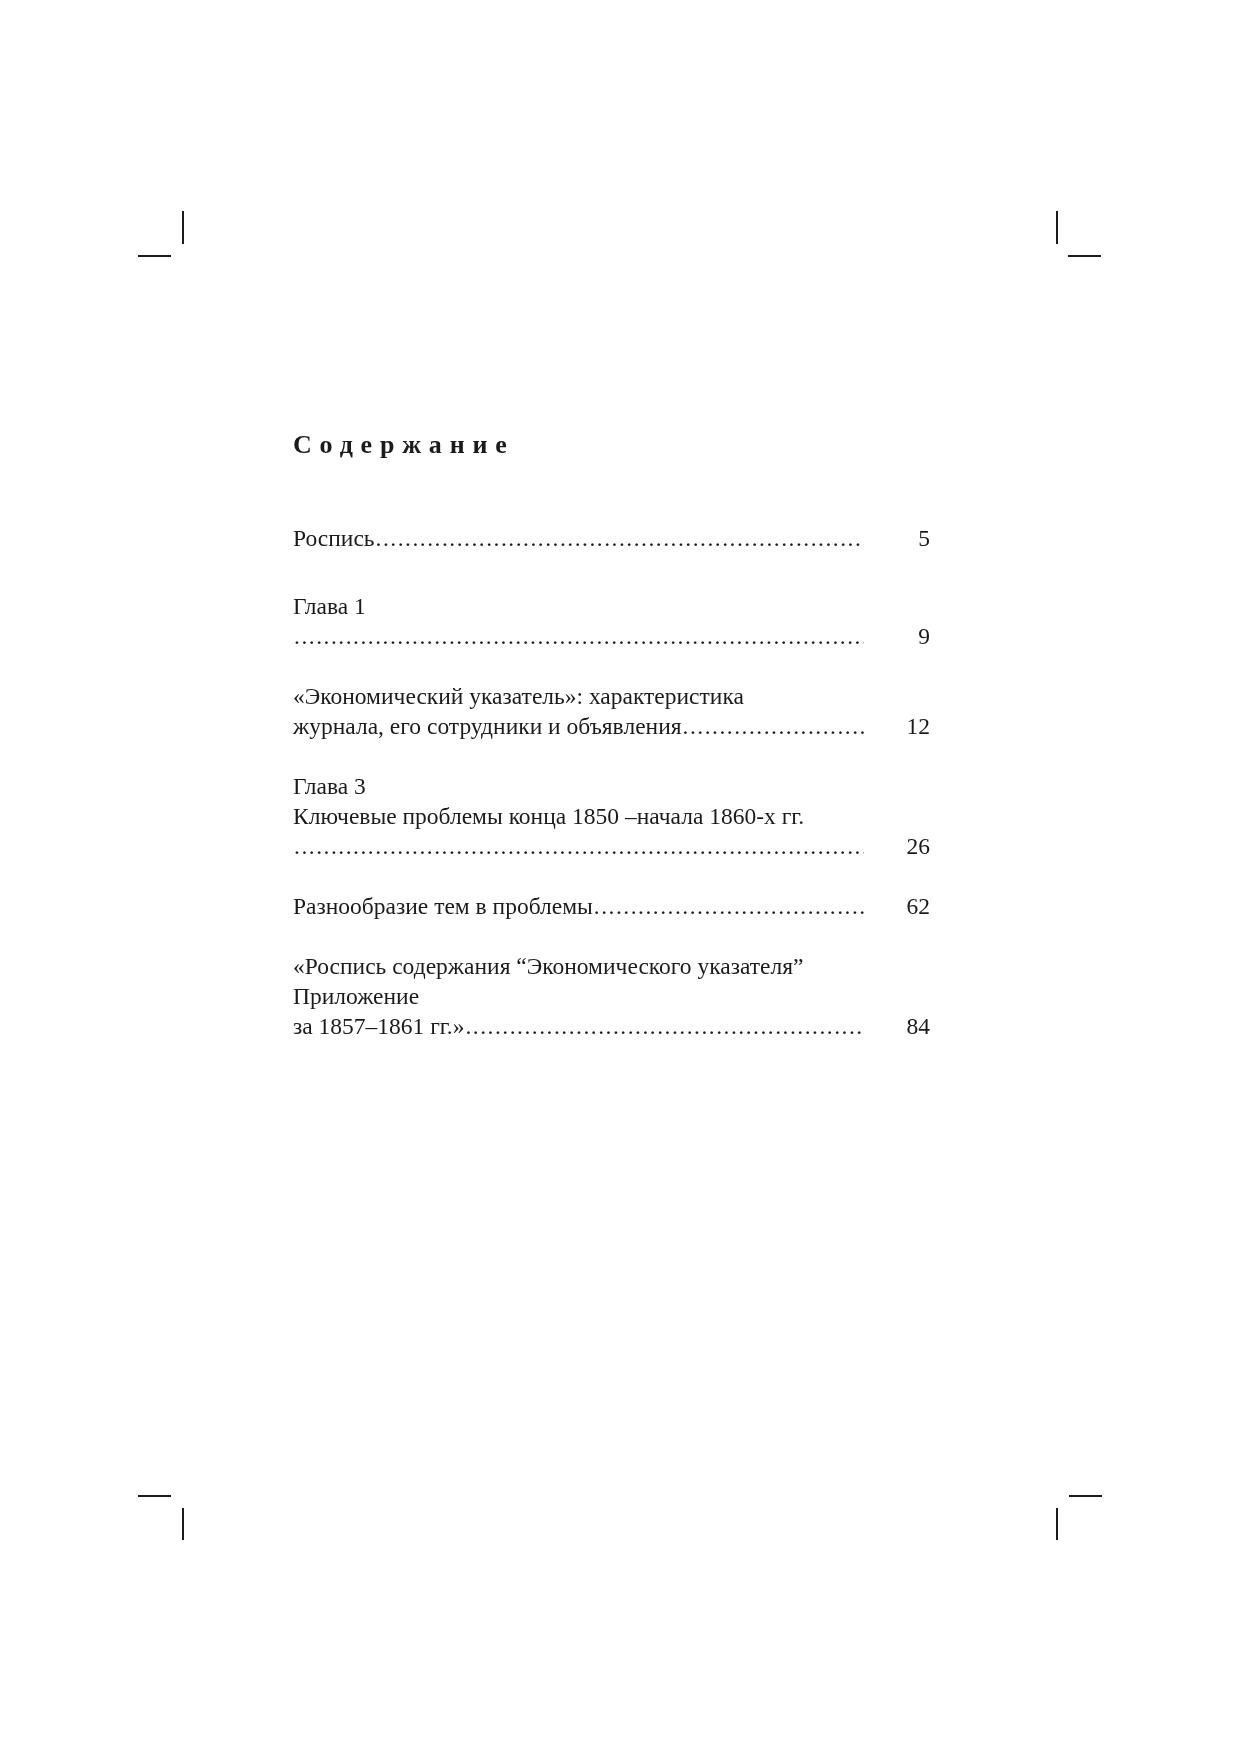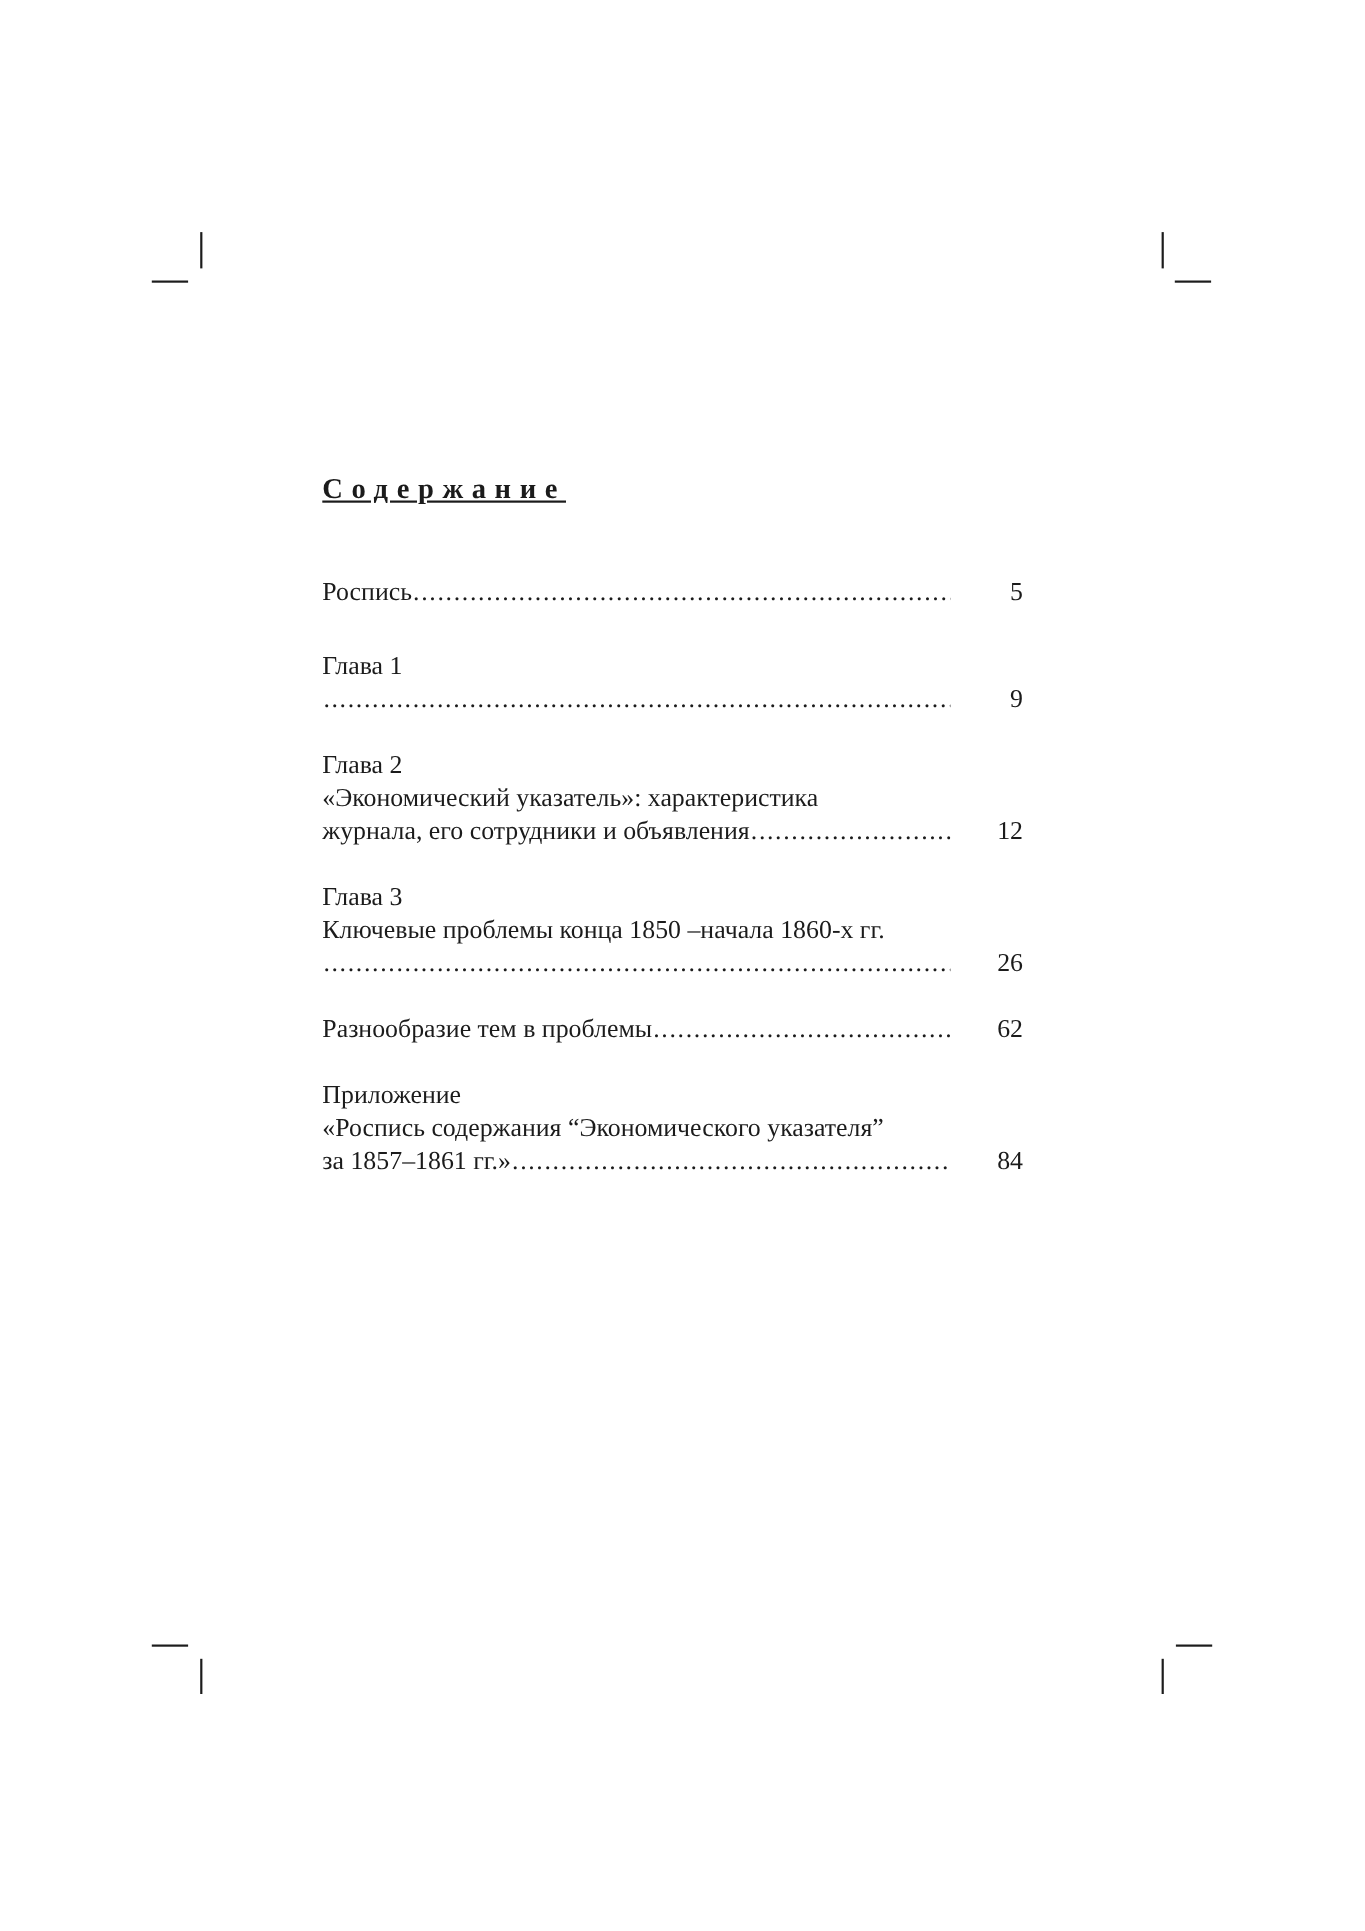--- a/index.html
+++ b/index.html
@@ -15,21 +15,20 @@
   .crop { position: absolute; background: #1c1c1c; }
 
   .toc { position: absolute; left: 293px; top: 431px; width: 637px; }
 
   .toc-title {
     margin: 0 0 64px 0;
     font-size: 26px;
     line-height: 28px;
     font-weight: 700;
     letter-spacing: 0.30em;
-    text-decoration: underline;
   }
 
   .toc-entry { margin-bottom: 30px; }
   .toc-entry:first-child { margin-bottom: 38px; }
   .toc-entry:last-child { margin-bottom: 0; }
 
   .toc-row {
     display: flex;
     align-items: baseline;
     line-height: 30px;
@@ -78,23 +77,20 @@
           <div class="toc-row">
     <span class="line-text">Глава 1</span>
   </div>
           <div class="toc-row">
   <span class="leader"></span>
             <span class="page-num">9</span>
           </div>
         </div>
         <div class="toc-entry">
           <div class="toc-row">
-    <span class="line-text">Глава 2</span>
-  </div>
-          <div class="toc-row">
     <span class="line-text">«Экономический указатель»: характеристика</span>
   </div>
           <div class="toc-row">
     <span class="line-text">журнала, его сотрудники и объявления</span>
   <span class="leader"></span>
             <span class="page-num">12</span>
           </div>
         </div>
         <div class="toc-entry">
           <div class="toc-row">
@@ -110,24 +106,24 @@
         </div>
         <div class="toc-entry">
           <div class="toc-row">
     <span class="line-text">Разнообразие тем в проблемы</span>
   <span class="leader"></span>
             <span class="page-num">62</span>
           </div>
         </div>
         <div class="toc-entry">
           <div class="toc-row">
-    <span class="line-text">Приложение</span>
+    <span class="line-text">«Роспись содержания “Экономического указателя”</span>
   </div>
           <div class="toc-row">
-    <span class="line-text">«Роспись содержания “Экономического указателя”</span>
+    <span class="line-text">Приложение</span>
   </div>
           <div class="toc-row">
     <span class="line-text">за 1857–1861 гг.»</span>
   <span class="leader"></span>
             <span class="page-num">84</span>
           </div>
         </div>
       </div>
   </section>
 

